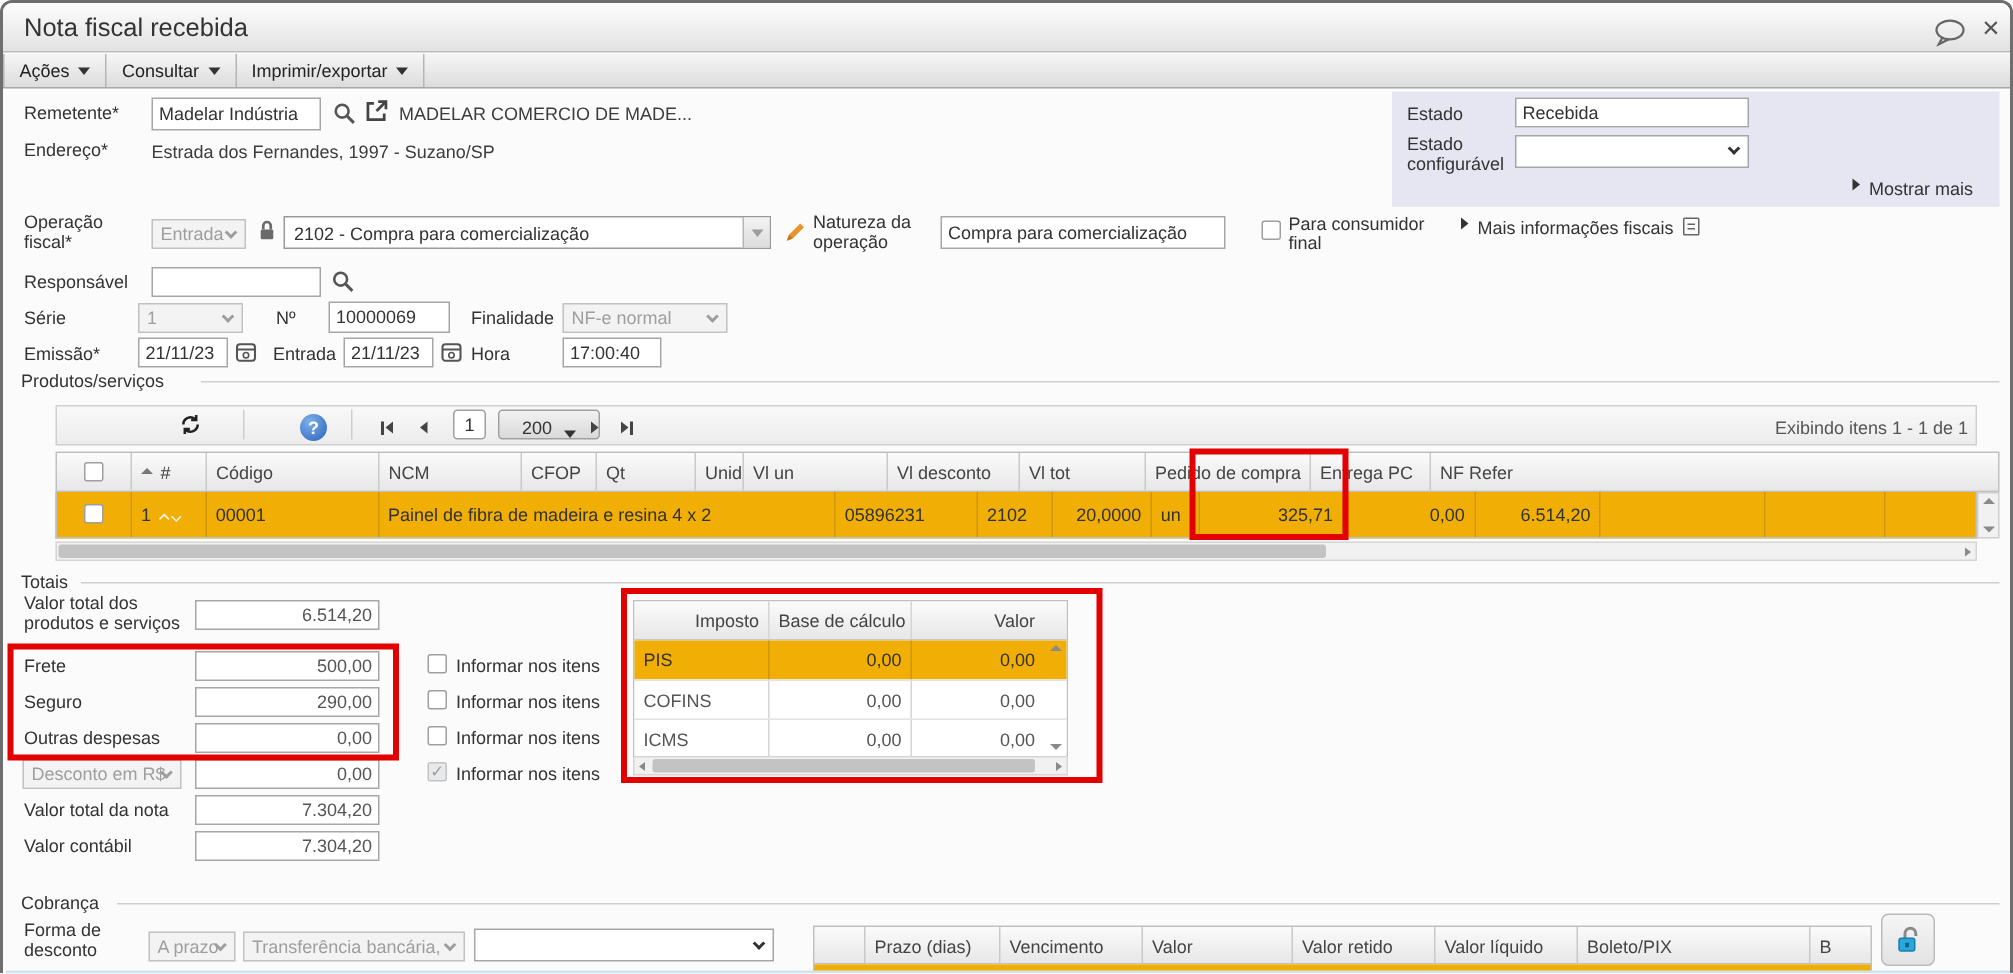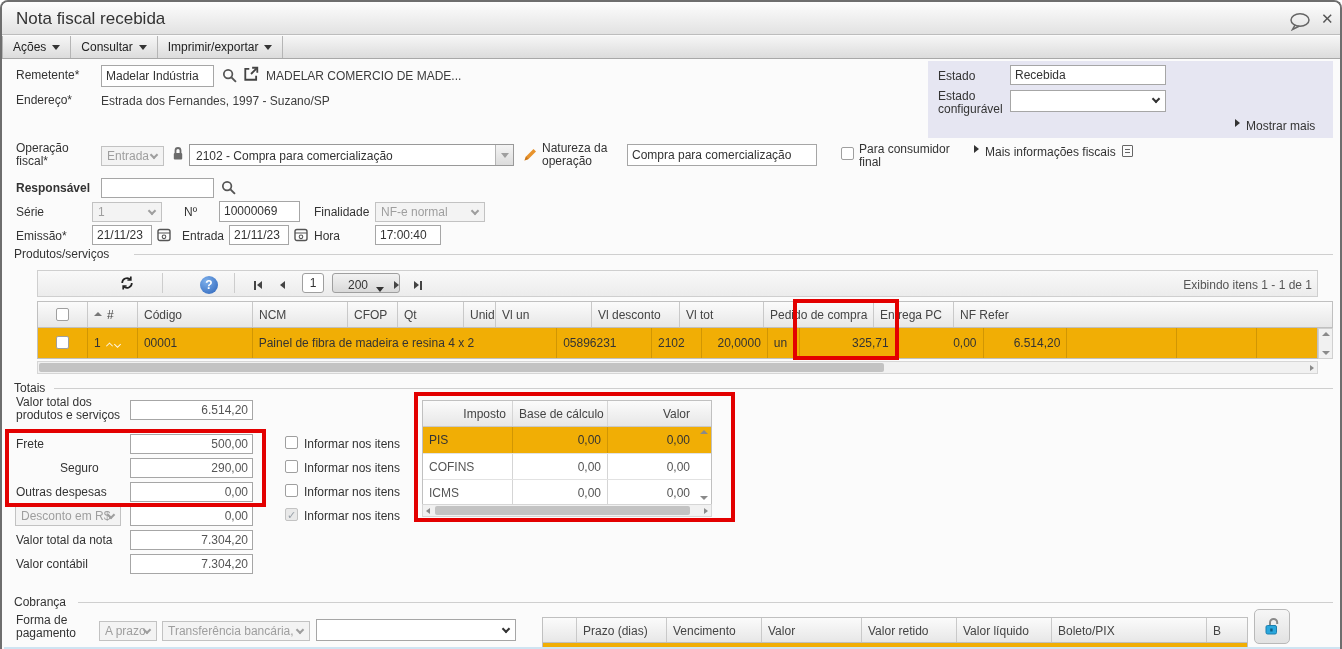--- a/index.html
+++ b/index.html
@@ -163,21 +163,21 @@
   <div class="lbl" style="left:540px;top:140px;width:80px;">Natureza da operação</div>
   <div class="input" style="left:625px;top:142px;width:190px;height:22px;line-height:20px;">Compra para comercialização</div>
   <div class="cb" style="left:839px;top:145px;"></div>
   <div class="lbl" style="left:857px;top:141px;width:92px;">Para consumidor final</div>
   <div class="link" style="left:972px;top:143px;">
     <span class="tri-right"></span>
     <span>Mais informações fiscais</span>
     <span class="note-icon"></span>
   </div>
 
-  <div class="lbl" style="left:14px;top:180px;font-weight:bold;">Responsável</div>
+  <div class="lbl" style="left:14px;top:180px;">Responsável</div>
   <div class="input" style="left:99px;top:176px;width:113px;"></div>
   <svg style="position:absolute;left:219px;top:178px;" width="15" height="15" viewBox="0 0 14 14">
     <circle cx="5.7" cy="5.7" r="4" fill="none" stroke="#555" stroke-width="1.6"></circle>
     <line x1="8.8" y1="8.8" x2="13" y2="13" stroke="#555" stroke-width="1.8"></line>
   </svg>
 
   <div class="lbl" style="left:14px;top:204px;">Série</div>
   <div class="sel disabled" style="left:90px;top:200px;width:70px;">
     <span>1</span>
     <span class="chev"></span>
@@ -324,21 +324,21 @@
   <div class="section-line" style="left:52px;top:386px;width:1279px;"></div>
 
   <div class="lbl" style="left:14px;top:394px;width:112px;">Valor total dos produtos e serviços</div>
   <div class="input num" style="left:128px;top:398px;width:123px;">6.514,20</div>
 
   <div class="lbl" style="left:14px;top:436px;">Frete</div>
   <div class="input num" style="left:128px;top:432px;width:123px;">500,00</div>
   <div class="cb" style="left:283px;top:434px;"></div>
   <div class="lbl" style="left:302px;top:436px;">Informar nos itens</div>
 
-  <div class="lbl" style="left:14px;top:460px;margin-left:44px;">Seguro</div>
+  <div class="lbl" style="left:14px;top:460px;">Seguro</div>
   <div class="input num" style="left:128px;top:456px;width:123px;">290,00</div>
   <div class="cb" style="left:283px;top:458px;"></div>
   <div class="lbl" style="left:302px;top:460px;">Informar nos itens</div>
 
   <div class="lbl" style="left:14px;top:484px;">Outras despesas</div>
   <div class="input num" style="left:128px;top:480px;width:123px;">0,00</div>
   <div class="cb" style="left:283px;top:482px;"></div>
   <div class="lbl" style="left:302px;top:484px;">Informar nos itens</div>
 
   <div class="sel disabled" style="left:13px;top:504px;width:106px;">
@@ -382,21 +382,21 @@
   </div>
   <div class="htrack" style="left:420px;top:502px;width:290px;height:13px;">
     <span class="tri-left" style="position:absolute;left:3px;top:3px;border-right-color:#8a8a8a;border-top-width:3px;border-bottom-width:3px;border-right-width:4px;"></span>
     <div class="hthumb" style="left:12px;top:1px;width:255px;height:9px;"></div>
     <span class="tri-right" style="position:absolute;right:3px;top:3px;border-left-color:#8a8a8a;border-top-width:3px;border-bottom-width:3px;border-left-width:4px;"></span>
   </div>
 
   <div class="section-lbl" style="left:12px;top:593px;">Cobrança</div>
   <div class="section-line" style="left:76px;top:600px;width:1255px;"></div>
 
-  <div class="lbl" style="left:14px;top:612px;width:70px;">Forma de pagamento</div>
+  <div class="lbl" style="left:14px;top:612px;width:70px;">Forma de desconto</div>
   <div class="sel disabled" style="left:97px;top:619px;width:58px;">
     <span>A prazo</span>
     <span class="chev"></span>
   </div>
   <div class="sel disabled" style="left:160px;top:619px;width:148px;">
     <span>Transferência bancária,</span>
     <span class="chev"></span>
   </div>
   <div class="sel" style="left:314px;top:617px;width:200px;height:22px;">
     <span></span>

